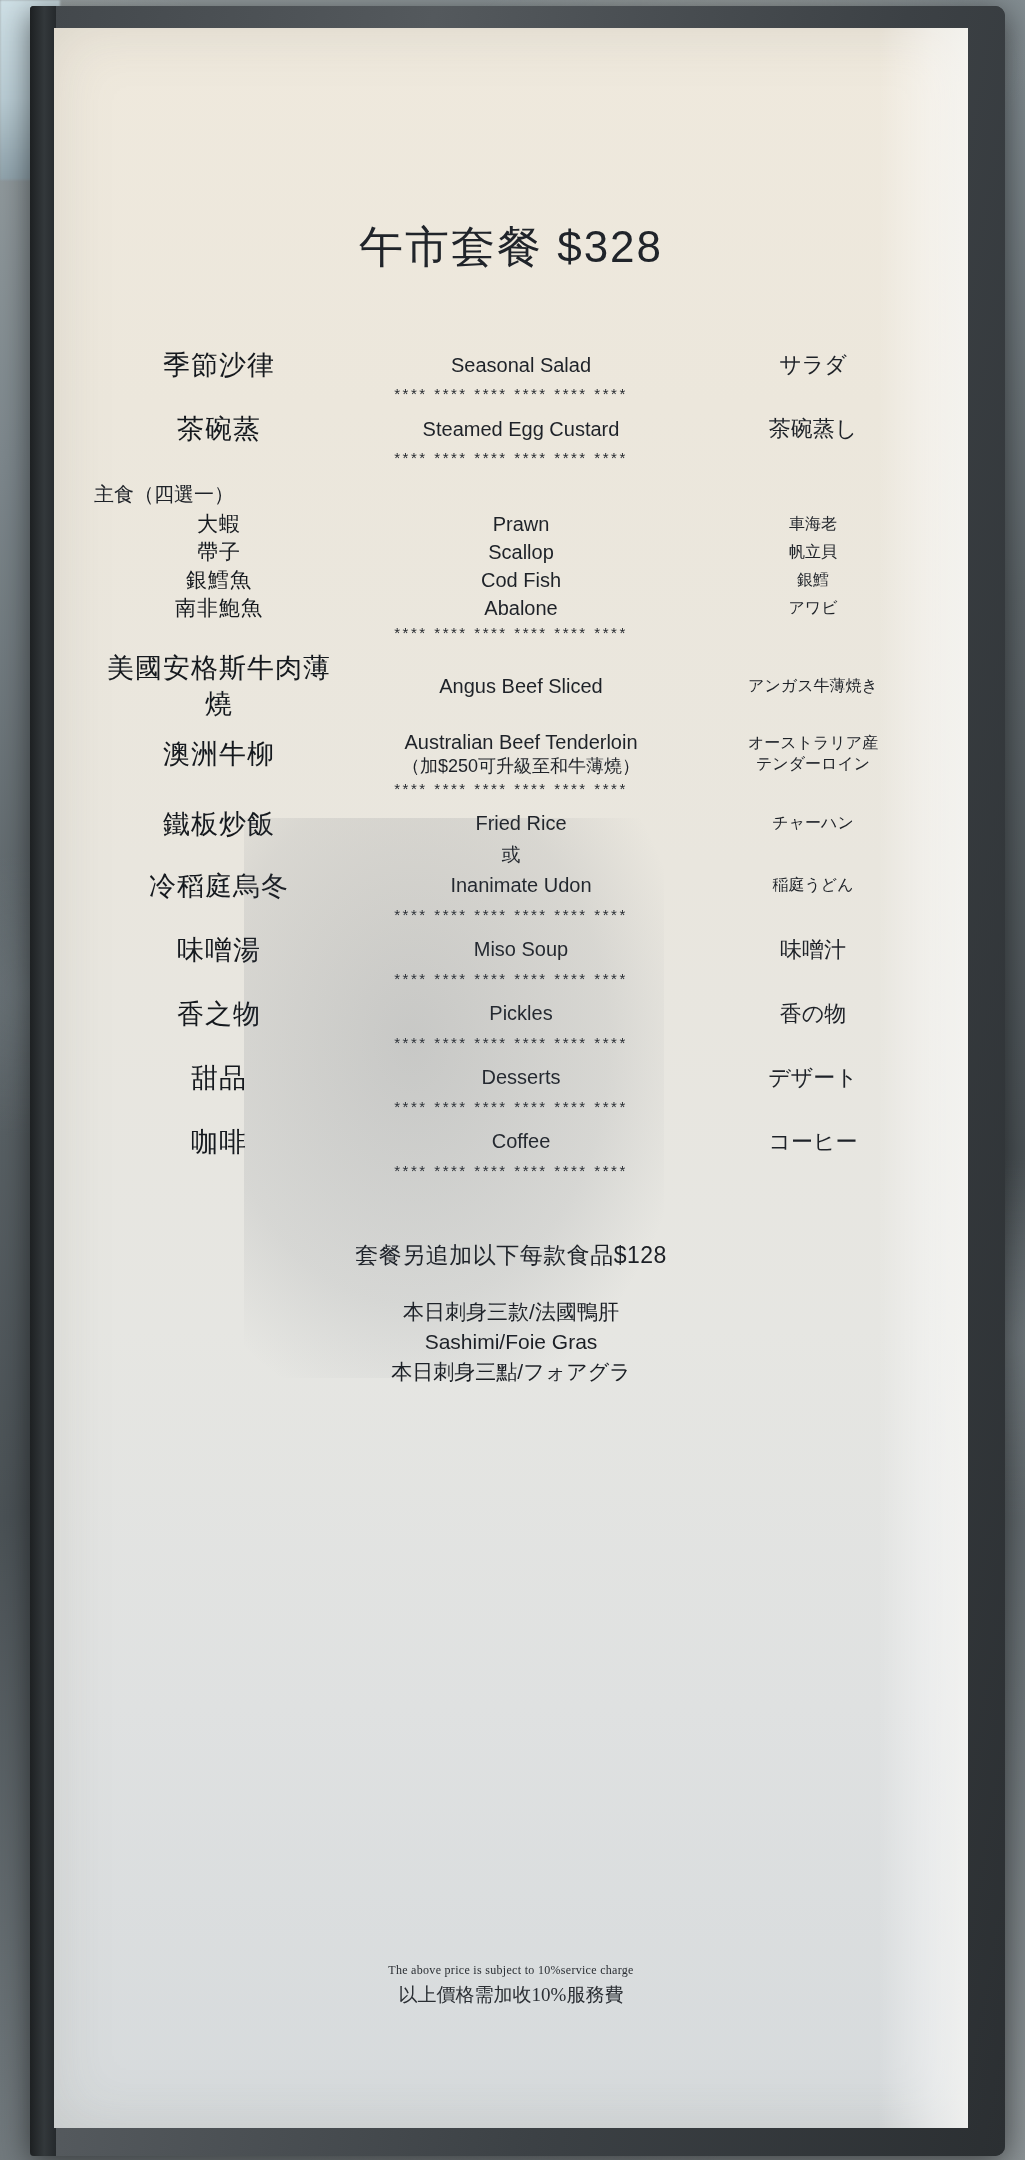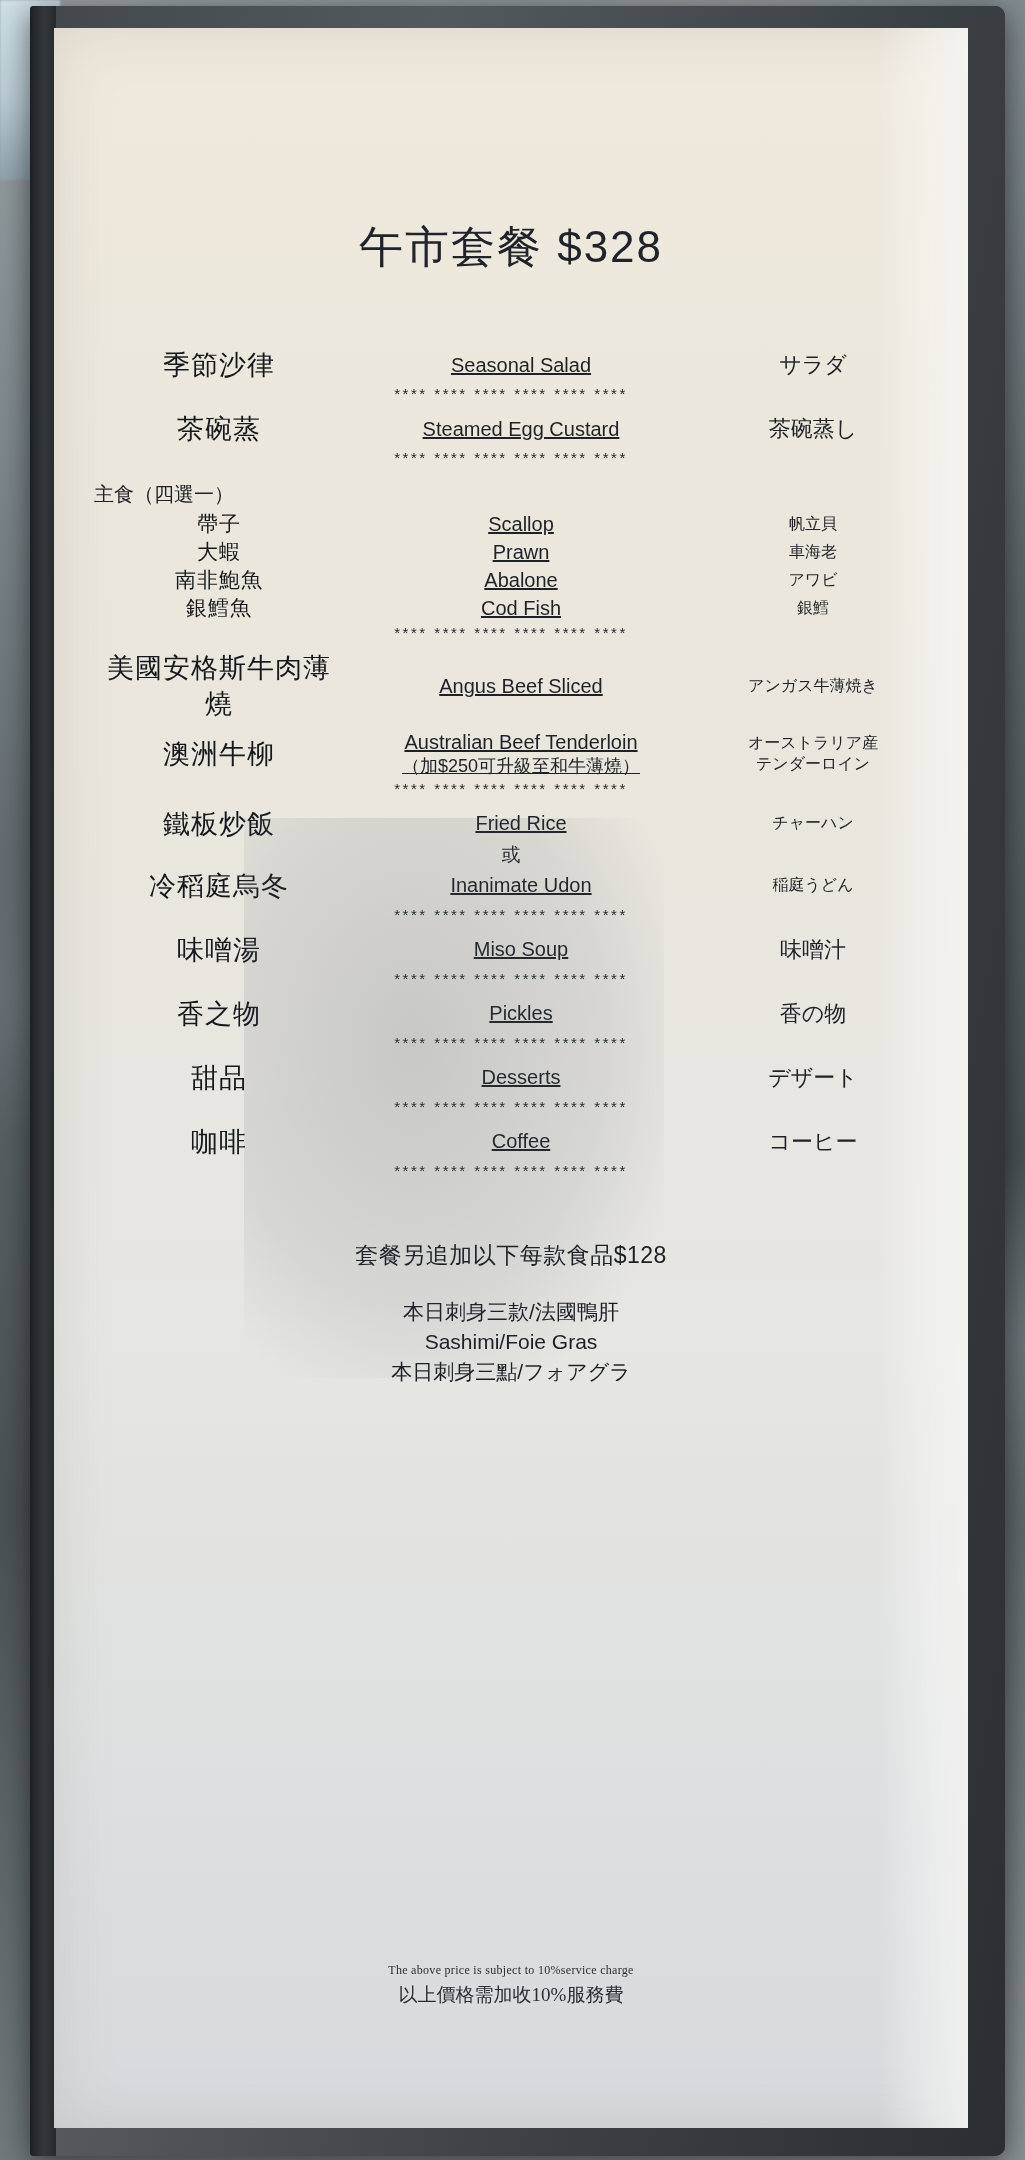--- a/index.html
+++ b/index.html
@@ -130,21 +130,20 @@
     font-size: 27px;
     letter-spacing: 1px;
     color: #15191e;
   }
   .cn.small { font-size: 21px; }
   .en {
     text-align: center;
     font-size: 20px;
     color: #1e2228;
     line-height: 1.25;
-    text-decoration: underline;
   }
   .en.sub { font-size: 18px; }
   .jp {
     text-align: center;
     font-size: 22px;
     color: #1e2228;
   }
   .jp.small { font-size: 16px; }
 
   .sep {
@@ -241,38 +240,38 @@
           <div class="en">Steamed Egg Custard</div>
           <div class="jp">茶碗蒸し</div>
         </div>
         <div class="sep">
           <span class="sep-inner">**** **** **** **** **** ****</span>
         </div>
 
         <div class="group-head">主食（四選一）</div>
         <div class="choices">
           <div class="choice-row">
+            <div class="cn small">大蝦</div>
+            <div class="en">Prawn</div>
+            <div class="jp small">車海老</div>
+          </div>
+          <div class="choice-row">
             <div class="cn small">帶子</div>
             <div class="en">Scallop</div>
             <div class="jp small">帆立貝</div>
           </div>
           <div class="choice-row">
-            <div class="cn small">大蝦</div>
-            <div class="en">Prawn</div>
-            <div class="jp small">車海老</div>
+            <div class="cn small">銀鱈魚</div>
+            <div class="en">Cod Fish</div>
+            <div class="jp small">銀鱈</div>
           </div>
           <div class="choice-row">
             <div class="cn small">南非鮑魚</div>
             <div class="en">Abalone</div>
             <div class="jp small">アワビ</div>
-          </div>
-          <div class="choice-row">
-            <div class="cn small">銀鱈魚</div>
-            <div class="en">Cod Fish</div>
-            <div class="jp small">銀鱈</div>
           </div>
         </div>
         <div class="sep">
           <span class="sep-inner">**** **** **** **** **** ****</span>
         </div>
 
         <div class="row">
           <div class="cn">美國安格斯牛肉薄燒</div>
           <div class="en">Angus Beef Sliced</div>
           <div class="jp small">アンガス牛薄焼き</div>

